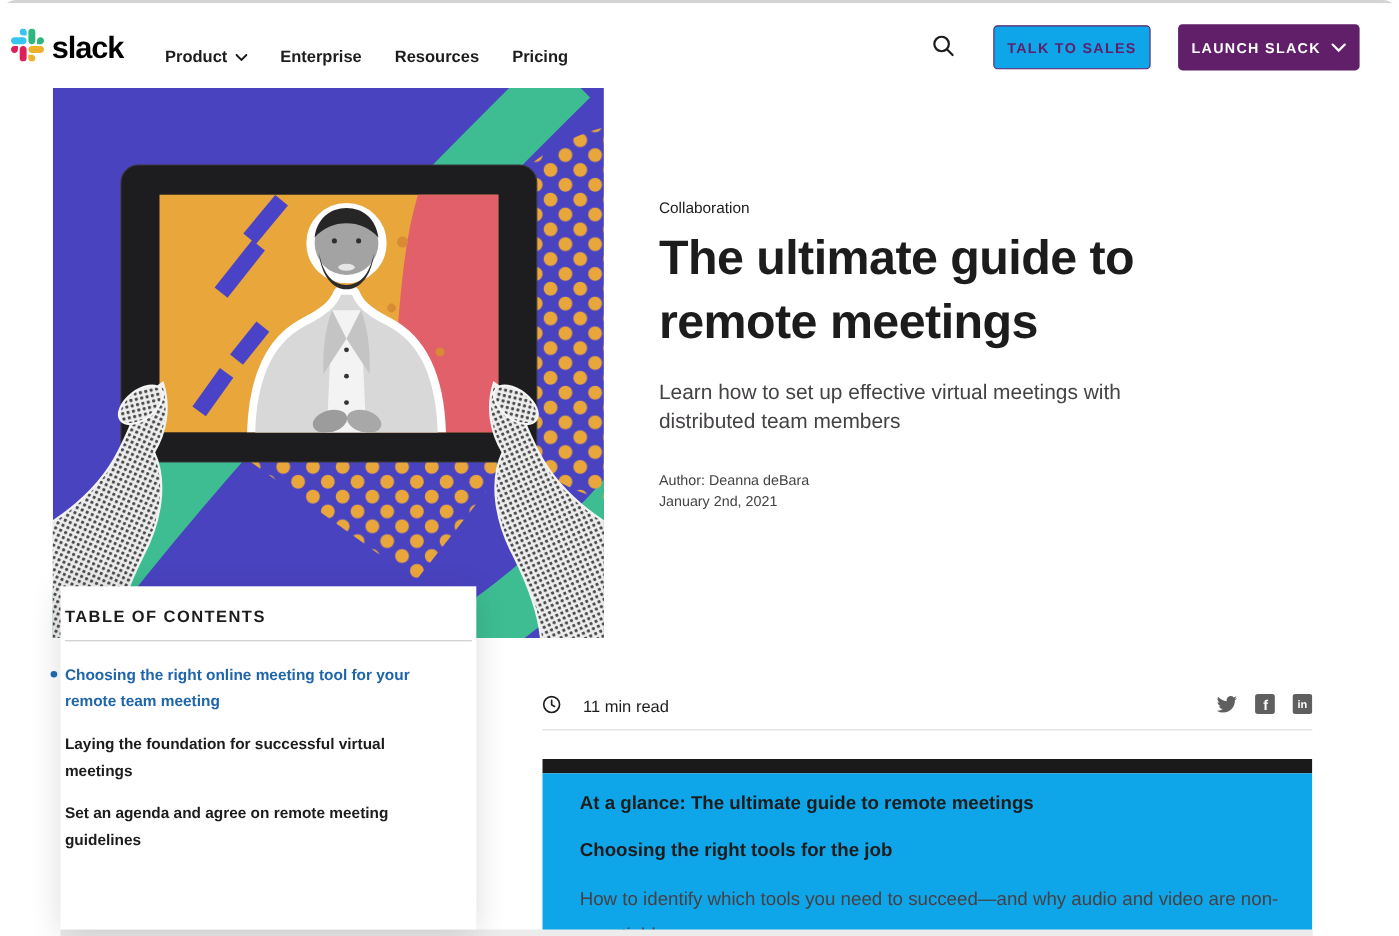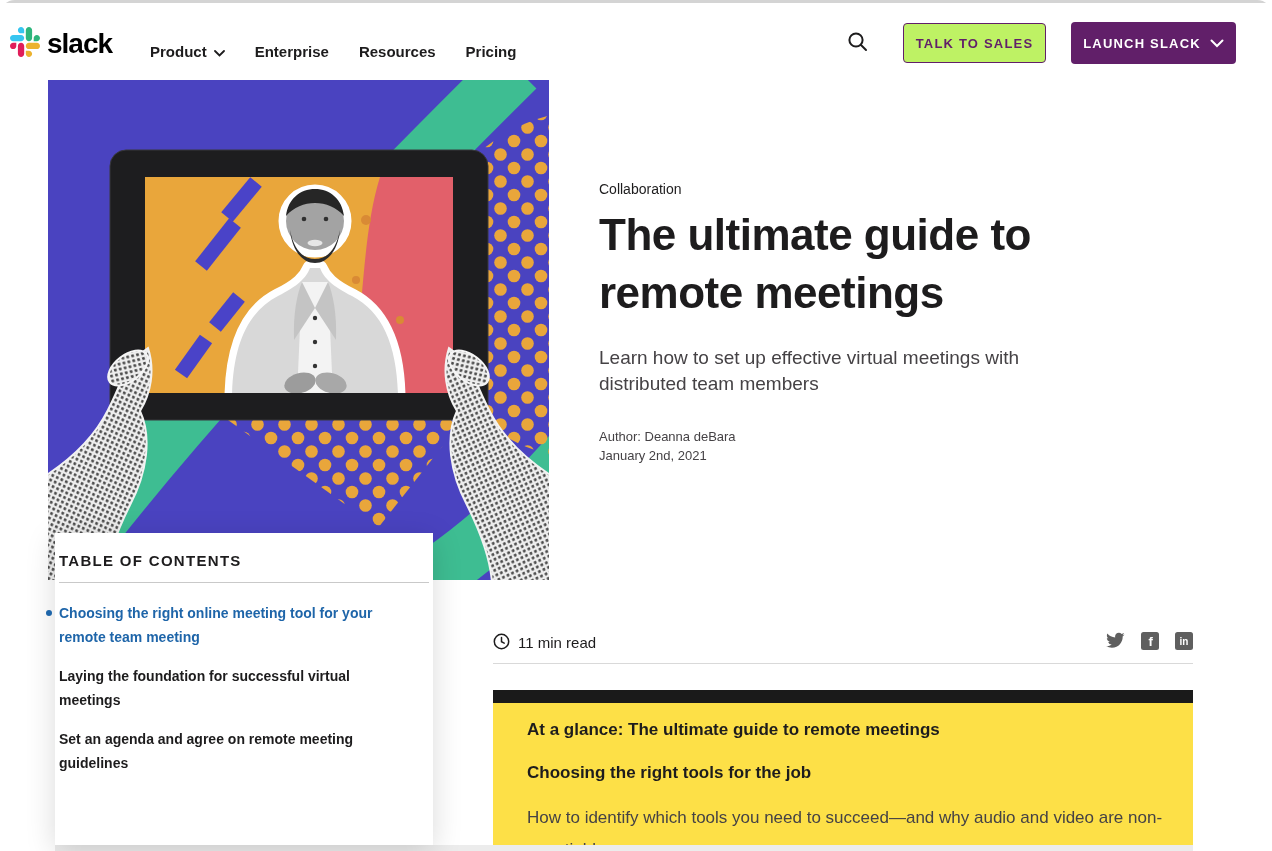--- a/index.html
+++ b/index.html
@@ -13,43 +13,43 @@
   
   .top-hairline { left:0; top:0; width:1272px; height:3px; background:#d4d4d4; }
   .header { left:0; top:3px; width:1272px; height:81px; background:#fff; }
   .logo { left:10px; top:0; height:81px; display:flex; align-items:center; gap:7px; cursor:pointer; }
   .logo-word { font-size:28px; font-weight:bold; letter-spacing:-1px; color:#000; }
   .nav { left:150px; top:0; height:81px; display:flex; align-items:center; gap:30px; }
   .nav-item { font-size:15px; font-weight:bold; color:#1d1c1d; display:flex; align-items:center; gap:7px; cursor:pointer; white-space:nowrap;margin-top:16px; }
   .search-btn { left:847px; top:28px; width:24px; height:24px; cursor:pointer; }
   .btn { display:flex; align-items:center; justify-content:center; border-radius:4px;
          font-size:13px; font-weight:bold; letter-spacing:1.2px; cursor:pointer; }
-  .btn-outline { left:903px; top:20px; width:143px; height:40px; background:#bef264;
+  .btn-outline { left:903px; top:20px; width:143px; height:40px; background:#0ea5e9;
                  border:1px solid #611f69; color:#611f69;text-align:right; }
   .btn-solid { left:1071px; top:19px; width:165px; height:42px; background:#611f69;
                color:#fff; border:none; gap:9px; }
 
   
   .art-head { left:599px; top:181px; width:515px; }
   .category { font-size:14px; color:#1d1c1d; cursor:pointer; }
   .title { margin-top:9px; font-size:44px; line-height:58px; font-weight:bold; letter-spacing:-0.5px; color:#1d1c1d; width:510px; }
   .subtitle { margin-top:23px; font-size:19px; line-height:26px; color:#454245; width:492px; }
   .byline { margin-top:30px; font-size:13px; line-height:19px; color:#454245; }
 
   
   .meta-row { left:493px; top:622px; width:700px; height:42px; display:flex; align-items:center;
               justify-content:space-between; border-bottom:1px solid #d9d9d9; }
-  .read-time { display:flex; align-items:center; gap:8px; font-size:15px; color:#1d1c1d; }
+  .read-time { display:flex; align-items:center; gap:20px; font-size:15px; color:#1d1c1d; }
   .socials { display:flex; align-items:center; gap:16px; }
   .social-btn { cursor:pointer; display:block; }
 
   
   .panel { left:493px; top:690px; width:700px; height:161px; overflow:hidden; }
   .panel-bar { height:13px; background:#1a1a1a; }
-  .panel-body { background:#fde047; height:148px; padding:17px 34px 0 34px; }
+  .panel-body { background:#0ea5e9; height:148px; padding:17px 34px 0 34px; }
   .panel-title { font-size:17px; font-weight:bold; color:#1d1c1d; margin-bottom:23px; }
   .panel-sub { font-size:17px; font-weight:bold; color:#1d1c1d; margin-bottom:19px;margin-top:11px; }
   .panel-p { font-size:17px; line-height:32px; color:#454245; width:640px; }
 
   
   .strip { left:55px; top:845px; width:1138px; height:6px; background:#ececec; }
   .toc-card { left:55px; top:533px; width:378px; height:312px; background:#fff;
               padding:19px 4px; box-shadow:0 6px 28px rgba(0,0,0,0.15); }
   .toc-title { font-size:15px; font-weight:bold; letter-spacing:1.3px; color:#1d1c1d; }
   .toc-divider { margin-top:13px; border-top:1px solid #c9c9c9; }

